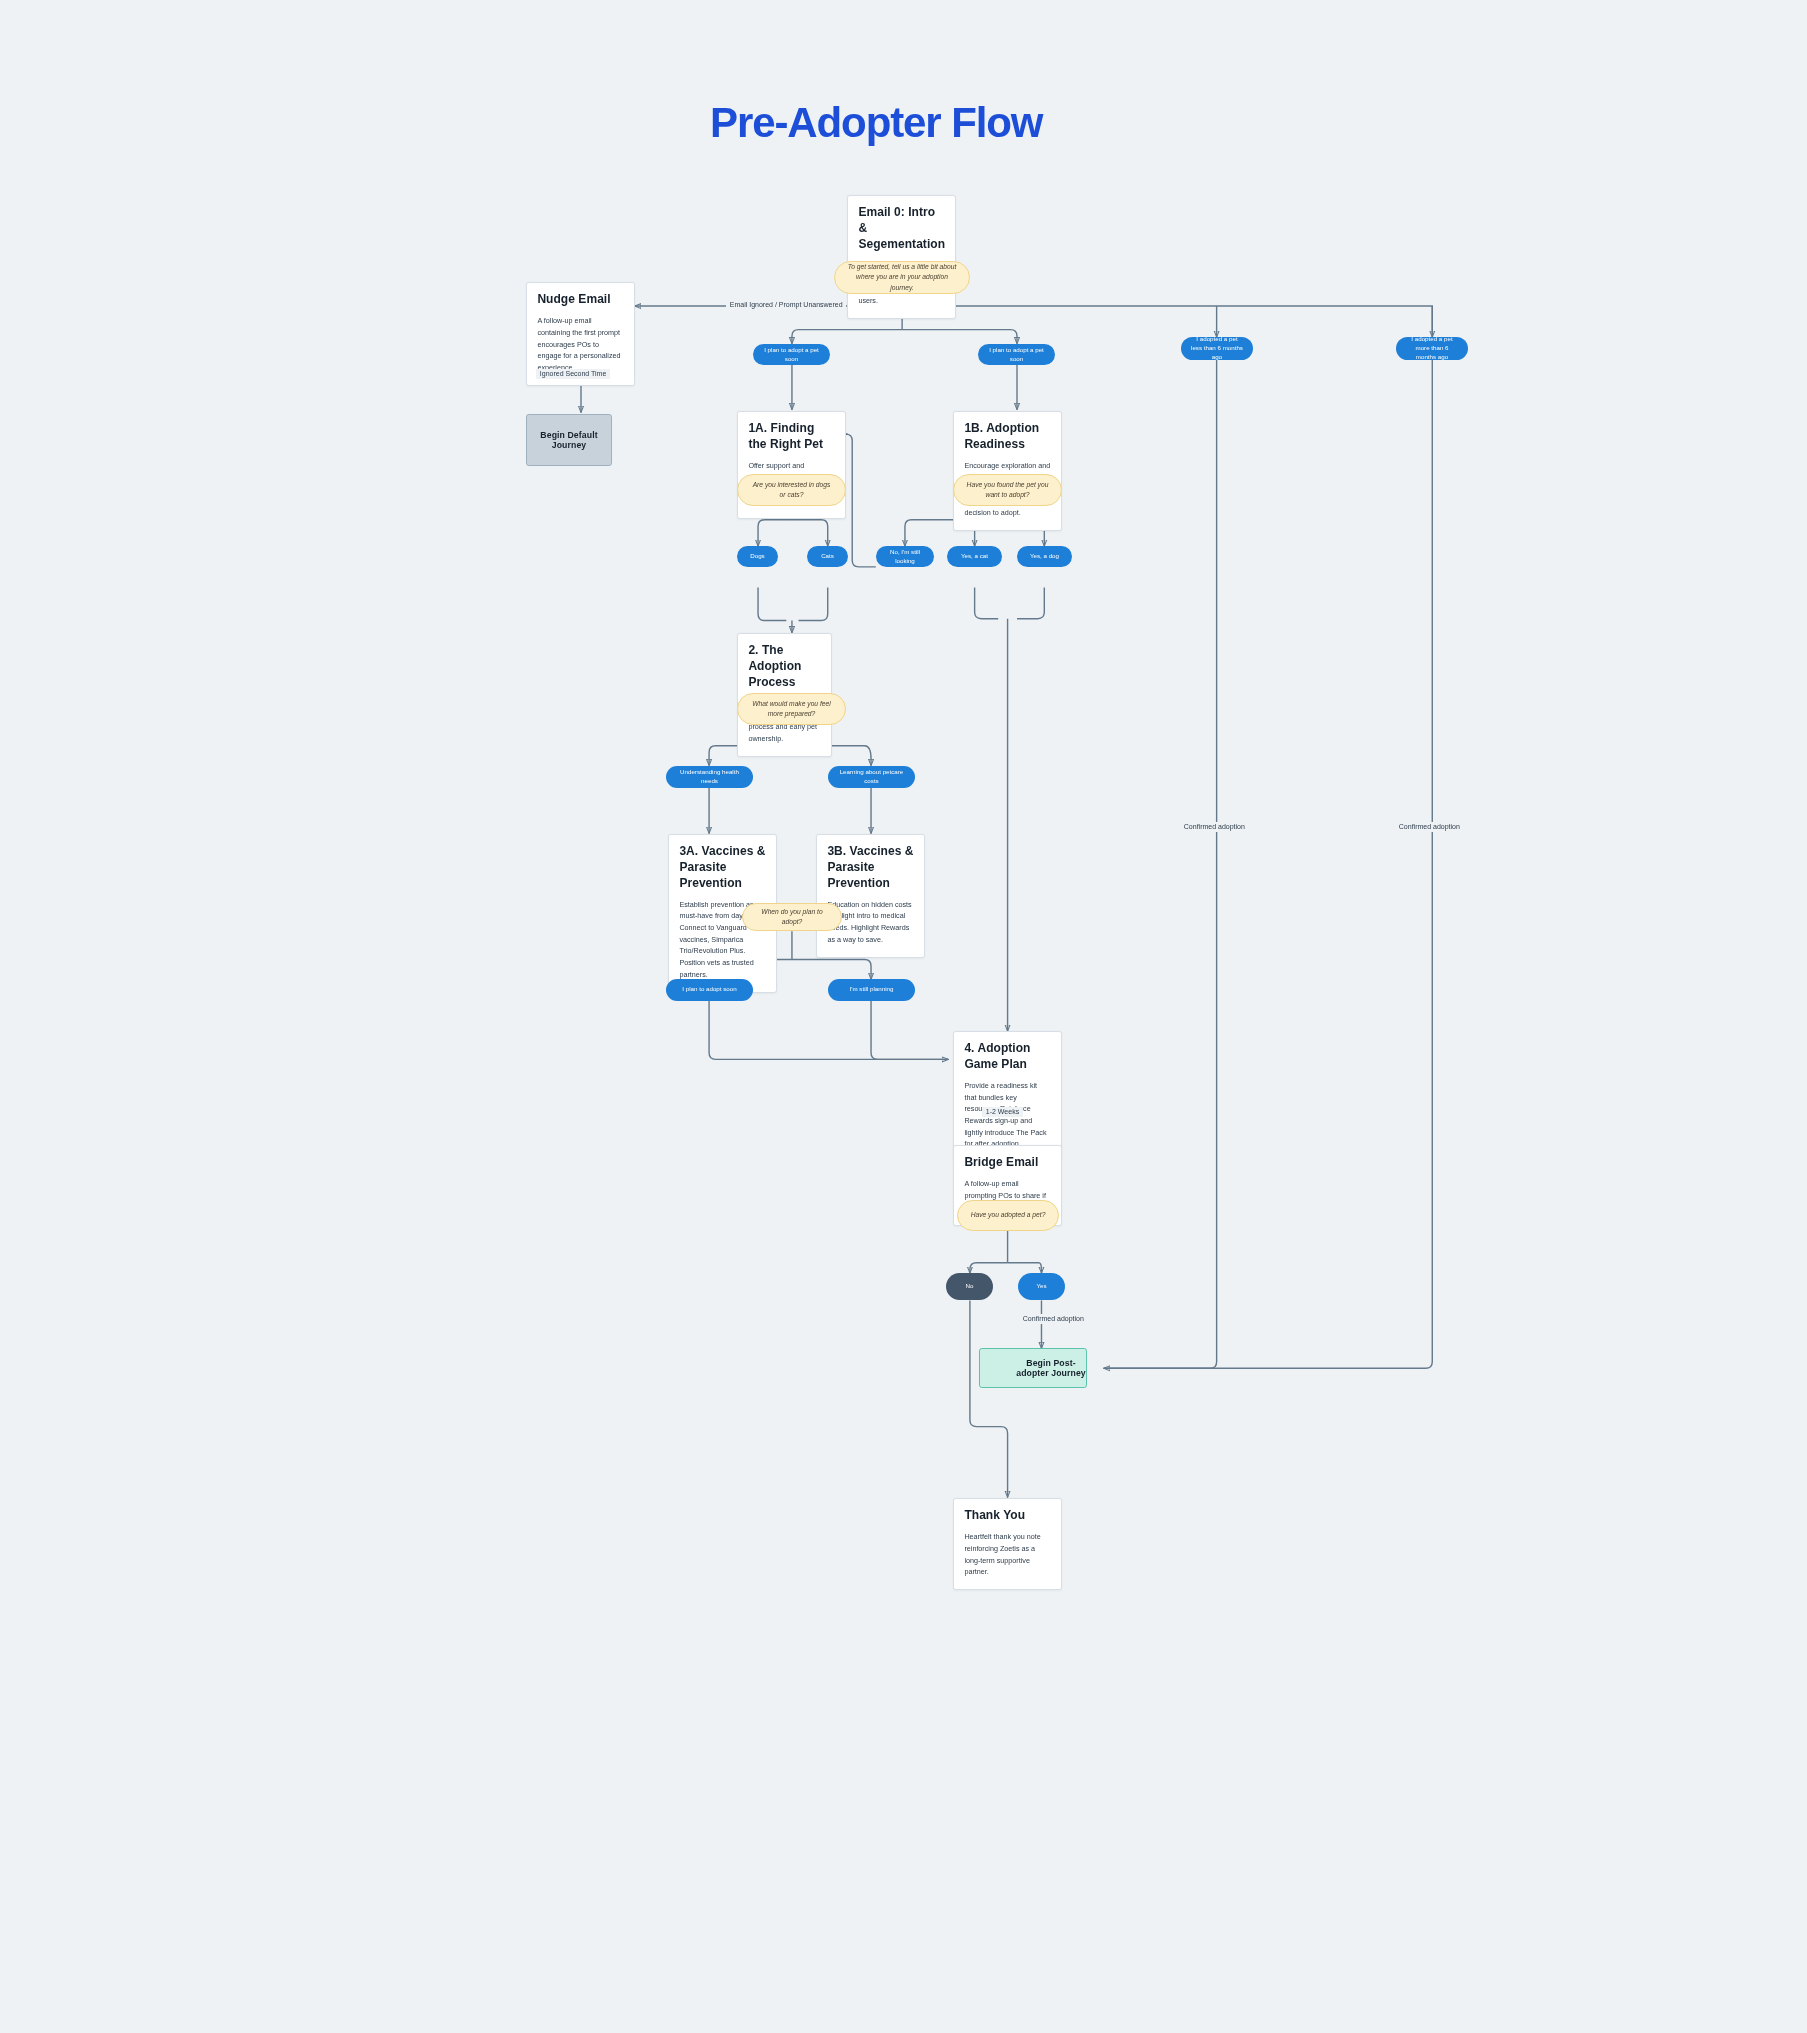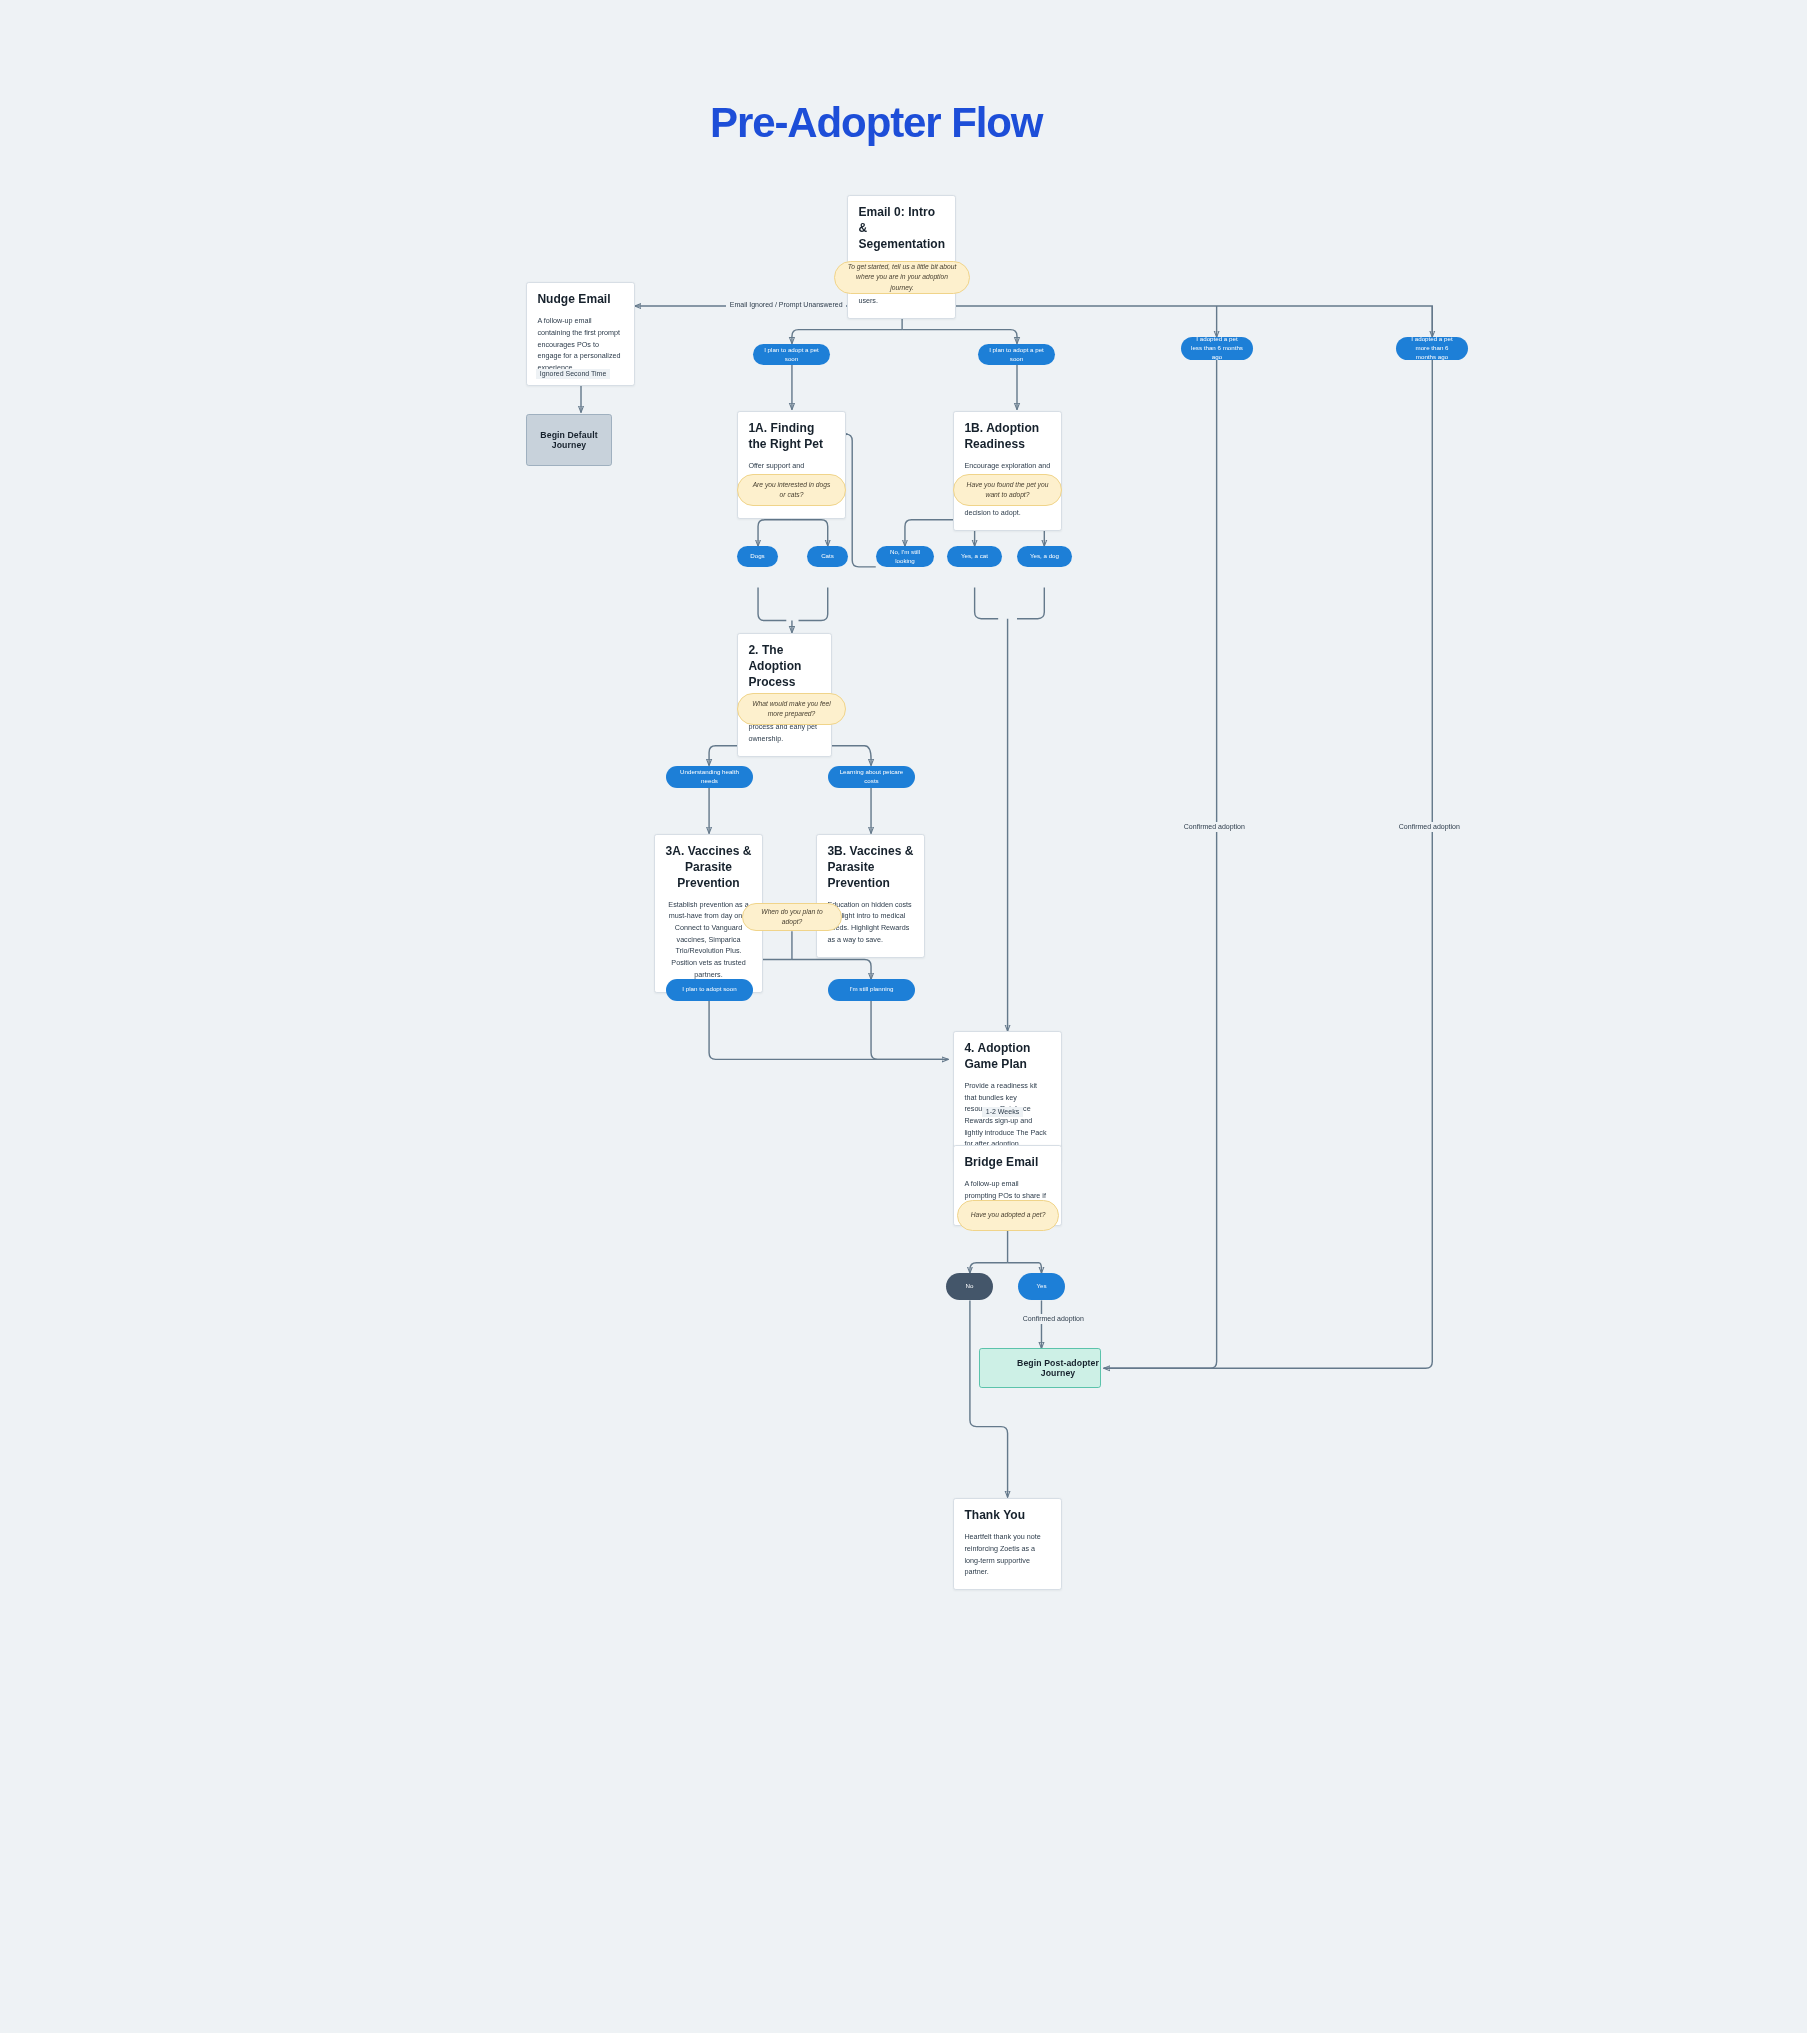--- a/index.html
+++ b/index.html
@@ -301,21 +301,21 @@
   </div>
 
   <div class="node choice" style="left:666px; top:766px; width:87px; height:21.7px;">
     <span>Understanding health needs</span>
   </div>
 
   <div class="node choice" style="left:828px; top:766px; width:87px; height:21.7px;">
     <span>Learning about petcare costs</span>
   </div>
 
-  <div class="node card" style="left:654px; top:834px; width:109px;text-align:center;">
+  <div class="node card" style="left:668px; top:834px; width:109px;">
     <div class="card-title">3A. Vaccines &amp; Parasite Prevention</div>
     <div class="card-body">Establish prevention as a must-have from day one. Connect to Vanguard vaccines, Simparica Trio/Revolution Plus. Position vets as trusted partners.</div>
   </div>
 
   <div class="node card" style="left:816px; top:834px; width:109px;">
     <div class="card-title">3B. Vaccines &amp; Parasite Prevention</div>
     <div class="card-body">Education on hidden costs and light intro to medical needs. Highlight Rewards as a way to save.</div>
   </div>
 
   <div class="node prompt" style="left:742px; top:903px; width:100px; height:28px;">
@@ -345,21 +345,21 @@
   </div>
 
   <div class="node choice dark" style="left:946px; top:1273px; width:47px; height:27px;">
     <span>No</span>
   </div>
 
   <div class="node choice" style="left:1018px; top:1273px; width:47px; height:27px;">
     <span>Yes</span>
   </div>
 
-  <div class="node terminal mint" style="left:979px; top:1348px; width:122px; height:40px;padding-left:36px;">
+  <div class="node terminal mint" style="left:979px; top:1348px; width:108px; height:40px;padding-left:36px;">
     <span>Begin Post-adopter Journey</span>
   </div>
 
   <div class="node card" style="left:953px; top:1498px; width:109px;">
     <div class="card-title">Thank You</div>
     <div class="card-body">Heartfelt thank you note reinforcing Zoetis as a long-term supportive partner.</div>
   </div>
 
   <div class="edge-label" style="left:726px; top:300px;">Email Ignored / Prompt Unanswered</div>
 

